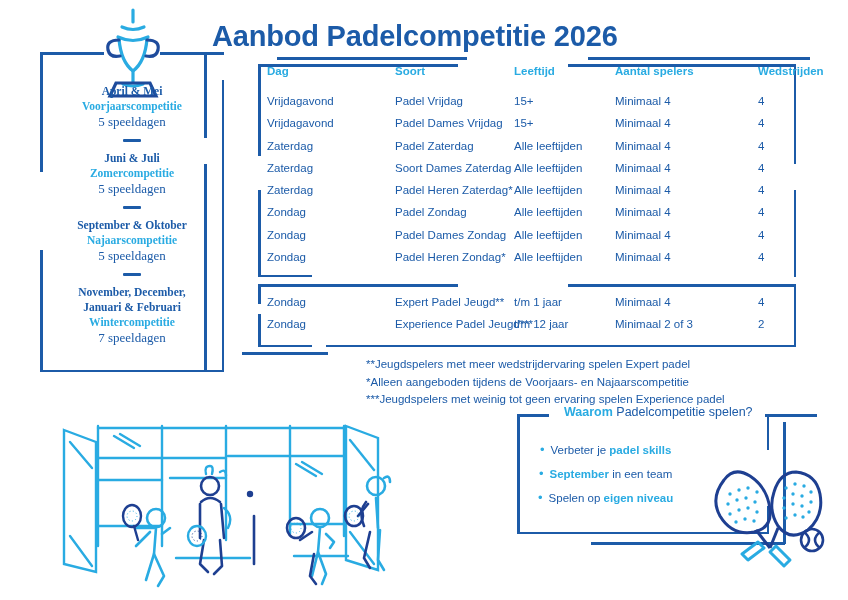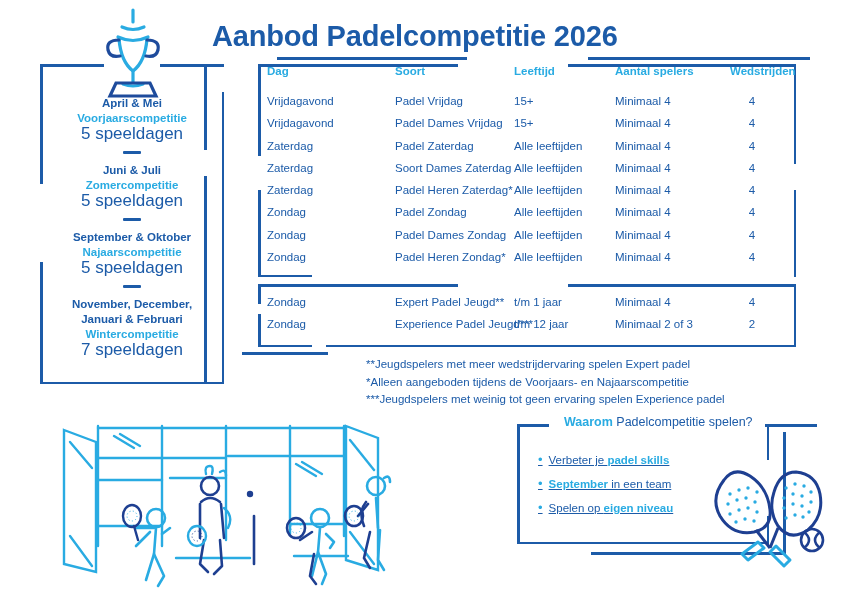--- a/index.html
+++ b/index.html
@@ -18,58 +18,58 @@
   #page-title {
     position:absolute; left:212px; top:20px;
     font-size:29px; font-weight:bold; letter-spacing:-0.2px;
     color:#1C5BA8; white-space:nowrap;
   }
 
   
   #trophy { position:absolute; left:88px; top:6px; width:90px; height:92px; }
 
   
-  #seasons-panel { position:absolute; left:40px; top:64px; width:184px; height:320px; }
+  #seasons-panel { position:absolute; left:40px; top:52px; width:184px; height:320px;font-family:Liberation Serif, serif; }
   .frame-line { position:absolute; background:#1C5BA8; }
   #seasons-list {
     position:absolute; left:0; top:32px; width:184px;
     text-align:center;
   }
   .season-block { margin-bottom:2px; }
   .season-months { font-size:11.5px; font-weight:bold; color:#1C5BA8; line-height:15px; }
   .season-name { font-size:11.5px; font-weight:bold; color:#29ABE2; line-height:15px; }
-  .season-days { font-size:17px; color:#1C5BA8; line-height:16px; }
+  .season-days { font-size:13px; color:#1C5BA8; line-height:16px; }
   .season-sep { width:18px; height:3px; background:#1C5BA8; margin:9px auto 9px auto; border-radius:1px; }
 
   
   #table-panel { position:absolute; left:250px; top:62px; width:560px; height:215px; }
   #table2-panel { position:absolute; left:250px; top:284px; width:560px; height:66px; }
 
   .tbl { position:absolute; left:0; top:0; width:560px; }
   .row { position:relative; height:22.3px; }
   .row.hdr { height:27px; }
   .cell { position:absolute; font-size:11.5px; color:#1C5BA8; white-space:nowrap; top:3px; }
   .row.hdr .cell { font-weight:bold; color:#29ABE2; }
   .c-dag    { left:17px; }
   .c-soort  { left:117px;margin-left:28px; }
   .c-leef   { left:264px; }
   .c-aantal { left:365px; }
-  .c-wed    { left:480px; width:44px; text-align:center; }
+  .c-wed    { left:508px; width:44px; text-align:left; }
 
   
   #footnotes { position:absolute; left:366px; top:356px; width:420px; }
   .footnote { font-size:11.5px; color:#1C5BA8; line-height:17.5px; white-space:nowrap; }
 
   
-  #why-box { position:absolute; left:517px; top:424px; width:300px; height:132px; }
+  #why-box { position:absolute; left:517px; top:414px; width:300px; height:132px;text-align:center; }
   #why-title { position:absolute; left:42px; top:-9px; font-size:12.5px; white-space:nowrap; background:#fff; padding:0 5px; }
   #why-title b { color:#29ABE2; }
   #why-title span { color:#1C5BA8; }
   #why-list { position:absolute; left:21px; top:24px; }
-  .why-item { font-size:11.5px; line-height:24px; color:#1C5BA8; white-space:nowrap;text-decoration:underline; }
+  .why-item { font-size:11.5px; line-height:24px; color:#1C5BA8; white-space:nowrap; }
   .why-item .dot { color:#29ABE2; margin-right:6px; font-size:13px; }
   .why-item b { color:#29ABE2; }
 
   
   #court-illustration { position:absolute; left:58px; top:424px; width:340px; height:170px; }
   #rackets-illustration { position:absolute; left:712px; top:462px; width:122px; height:112px; }
 </style>
 </head>
 <body>
 

